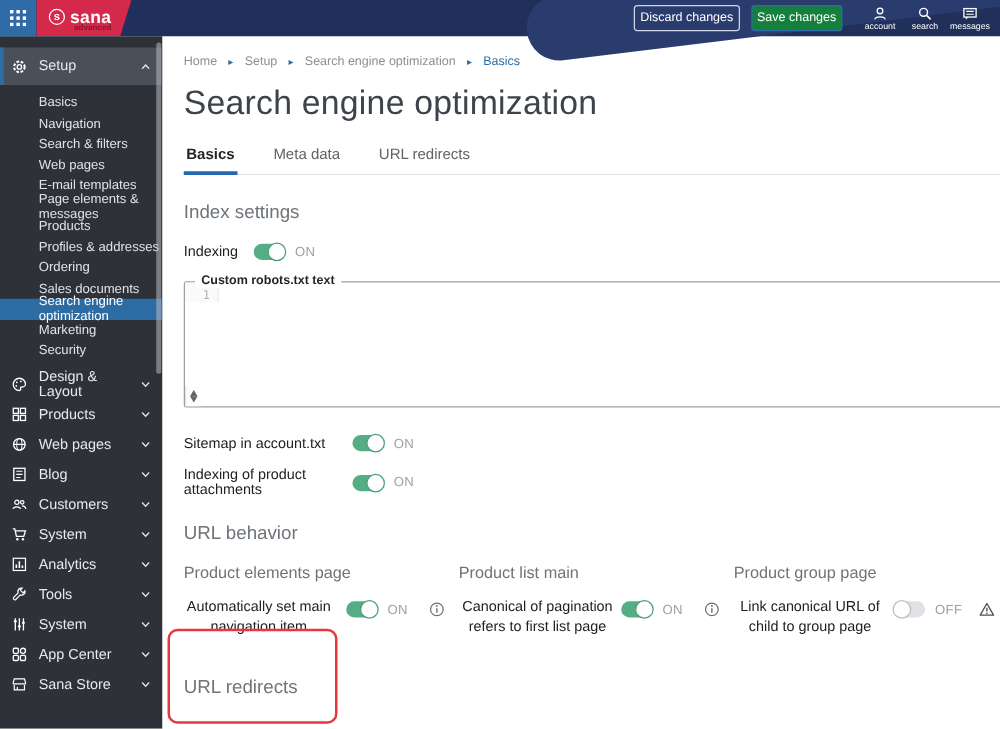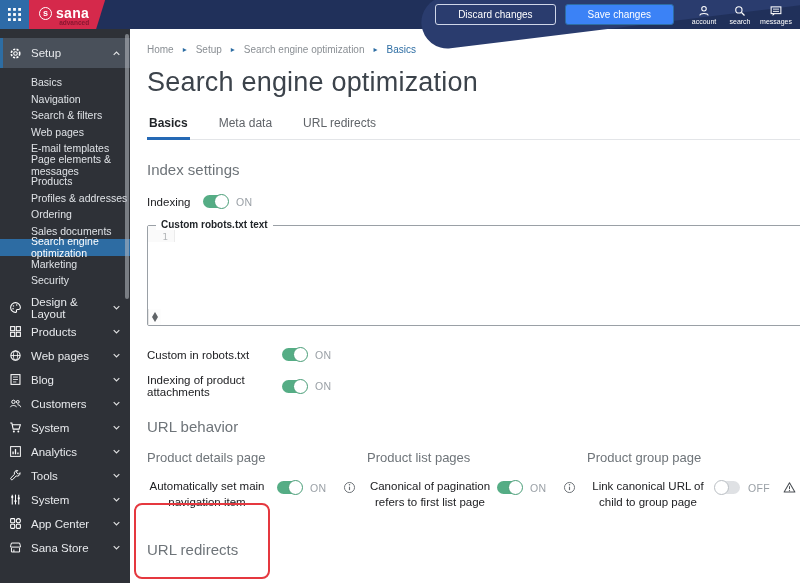--- a/index.html
+++ b/index.html
@@ -17,24 +17,24 @@
     clip-path:polygon(0 0,100% 0,calc(100% - 9px) 100%,0 100%);
     display:flex; flex-direction:column; justify-content:center; z-index:1; }
   .logo-row { display:flex; align-items:center; gap:4px; }
   .logo-s { width:13px; height:13px; border:1.5px solid #fff; border-radius:50%;
     color:#fff; font-size:9px; font-weight:bold; display:flex; align-items:center;
     justify-content:center; line-height:1; }
   .logo-text { color:#fff; font-size:14px; font-weight:bold; letter-spacing:.3px; }
   .logo-sub { color:#8a1630; font-size:6.5px; font-weight:bold; text-align:right;
     margin-top:-2px; }
   .topbar-spacer { flex:1; }
-  .tb-btn { font-size:10px; padding:4px 22px; border-radius:3px; cursor:pointer;
+  .tb-btn { font-size:10px; padding:4px 4px; border-radius:3px; cursor:pointer;
     z-index:1; color:#fff; background:transparent; border:1px solid #cfd6e8;
     font-family:inherit; }
-  .tb-btn.primary { background:#3b82f6; border-color:#2d6da3; margin-left:9px; }
+  .tb-btn.primary { background:#15803d; border-color:#2d6da3; margin-left:9px; }
   .tb-icons { display:flex; z-index:1; margin:0 6px 0 12px; }
   .tb-icon-btn { width:36px; display:flex; flex-direction:column; align-items:center;
     color:#fff; cursor:pointer; }
   .tb-icon-btn svg { width:12px; height:12px; }
   .tb-icon-label { font-size:7px; margin-top:1px; color:#fff; }
 
   
   .sidebar { position:absolute; left:0; top:29px; width:130px; height:554px;
     background:#2e3137; overflow:hidden; }
   .side-scroll-thumb { position:absolute; right:1px; top:5px; width:4px; height:265px;
@@ -395,61 +395,61 @@
     <div class="gutter">1</div>
     <div class="editor-body"></div>
     <div class="editor-scroll">
       <span class="arr-up"></span>
       <span class="arr-down"></span>
     </div>
     <div class="resize-grip"></div>
   </div>
 
   <div class="toggle-row" style="margin-top:22px">
-    <span class="t-label">Custom in robots.txt</span>
+    <span class="t-label">Sitemap in account.txt</span>
     <span class="toggle on">
         <span class="knob"></span>
       </span>
     <span class="t-state">ON</span>
   </div>
 
   <div class="toggle-row" style="margin-top:13px">
     <span class="t-label">Indexing of product attachments</span>
     <span class="toggle on">
         <span class="knob"></span>
       </span>
     <span class="t-state">ON</span>
   </div>
 
   <div class="section-heading mt-urlb">URL behavior</div>
 
   <div class="ub-cols">
 
     <div class="ub-col">
-      <div class="ub-head">Product details page</div>
+      <div class="ub-head">Product elements page</div>
       <div class="ub-row">
         <div class="ub-setting">Automatically set main navigation item</div>
         <div class="ub-toggle-wrap">
           <span class="toggle on">
               <span class="knob"></span>
             </span>
           <span class="t-state">ON</span>
         </div>
         <span class="ub-icon">
           <svg class="ico-svg" viewBox="0 0 16 16">
             <circle cx="8" cy="8" r="6.2" fill="none" stroke="#6a6f74" stroke-width="1.2"></circle>
             <line x1="8" y1="7" x2="8" y2="11.2" stroke="#6a6f74" stroke-width="1.4"></line>
             <circle cx="8" cy="4.7" r="0.9" fill="#6a6f74"></circle>
           </svg>
         </span>
       </div>
     </div>
 
     <div class="ub-col">
-      <div class="ub-head">Product list pages</div>
+      <div class="ub-head">Product list main</div>
       <div class="ub-row">
         <div class="ub-setting" style="width:126px">Canonical of pagination refers to first list page</div>
         <div class="ub-toggle-wrap" style="margin-left:4px">
           <span class="toggle on">
               <span class="knob"></span>
             </span>
           <span class="t-state">ON</span>
         </div>
         <span class="ub-icon">
           <svg class="ico-svg" viewBox="0 0 16 16">

